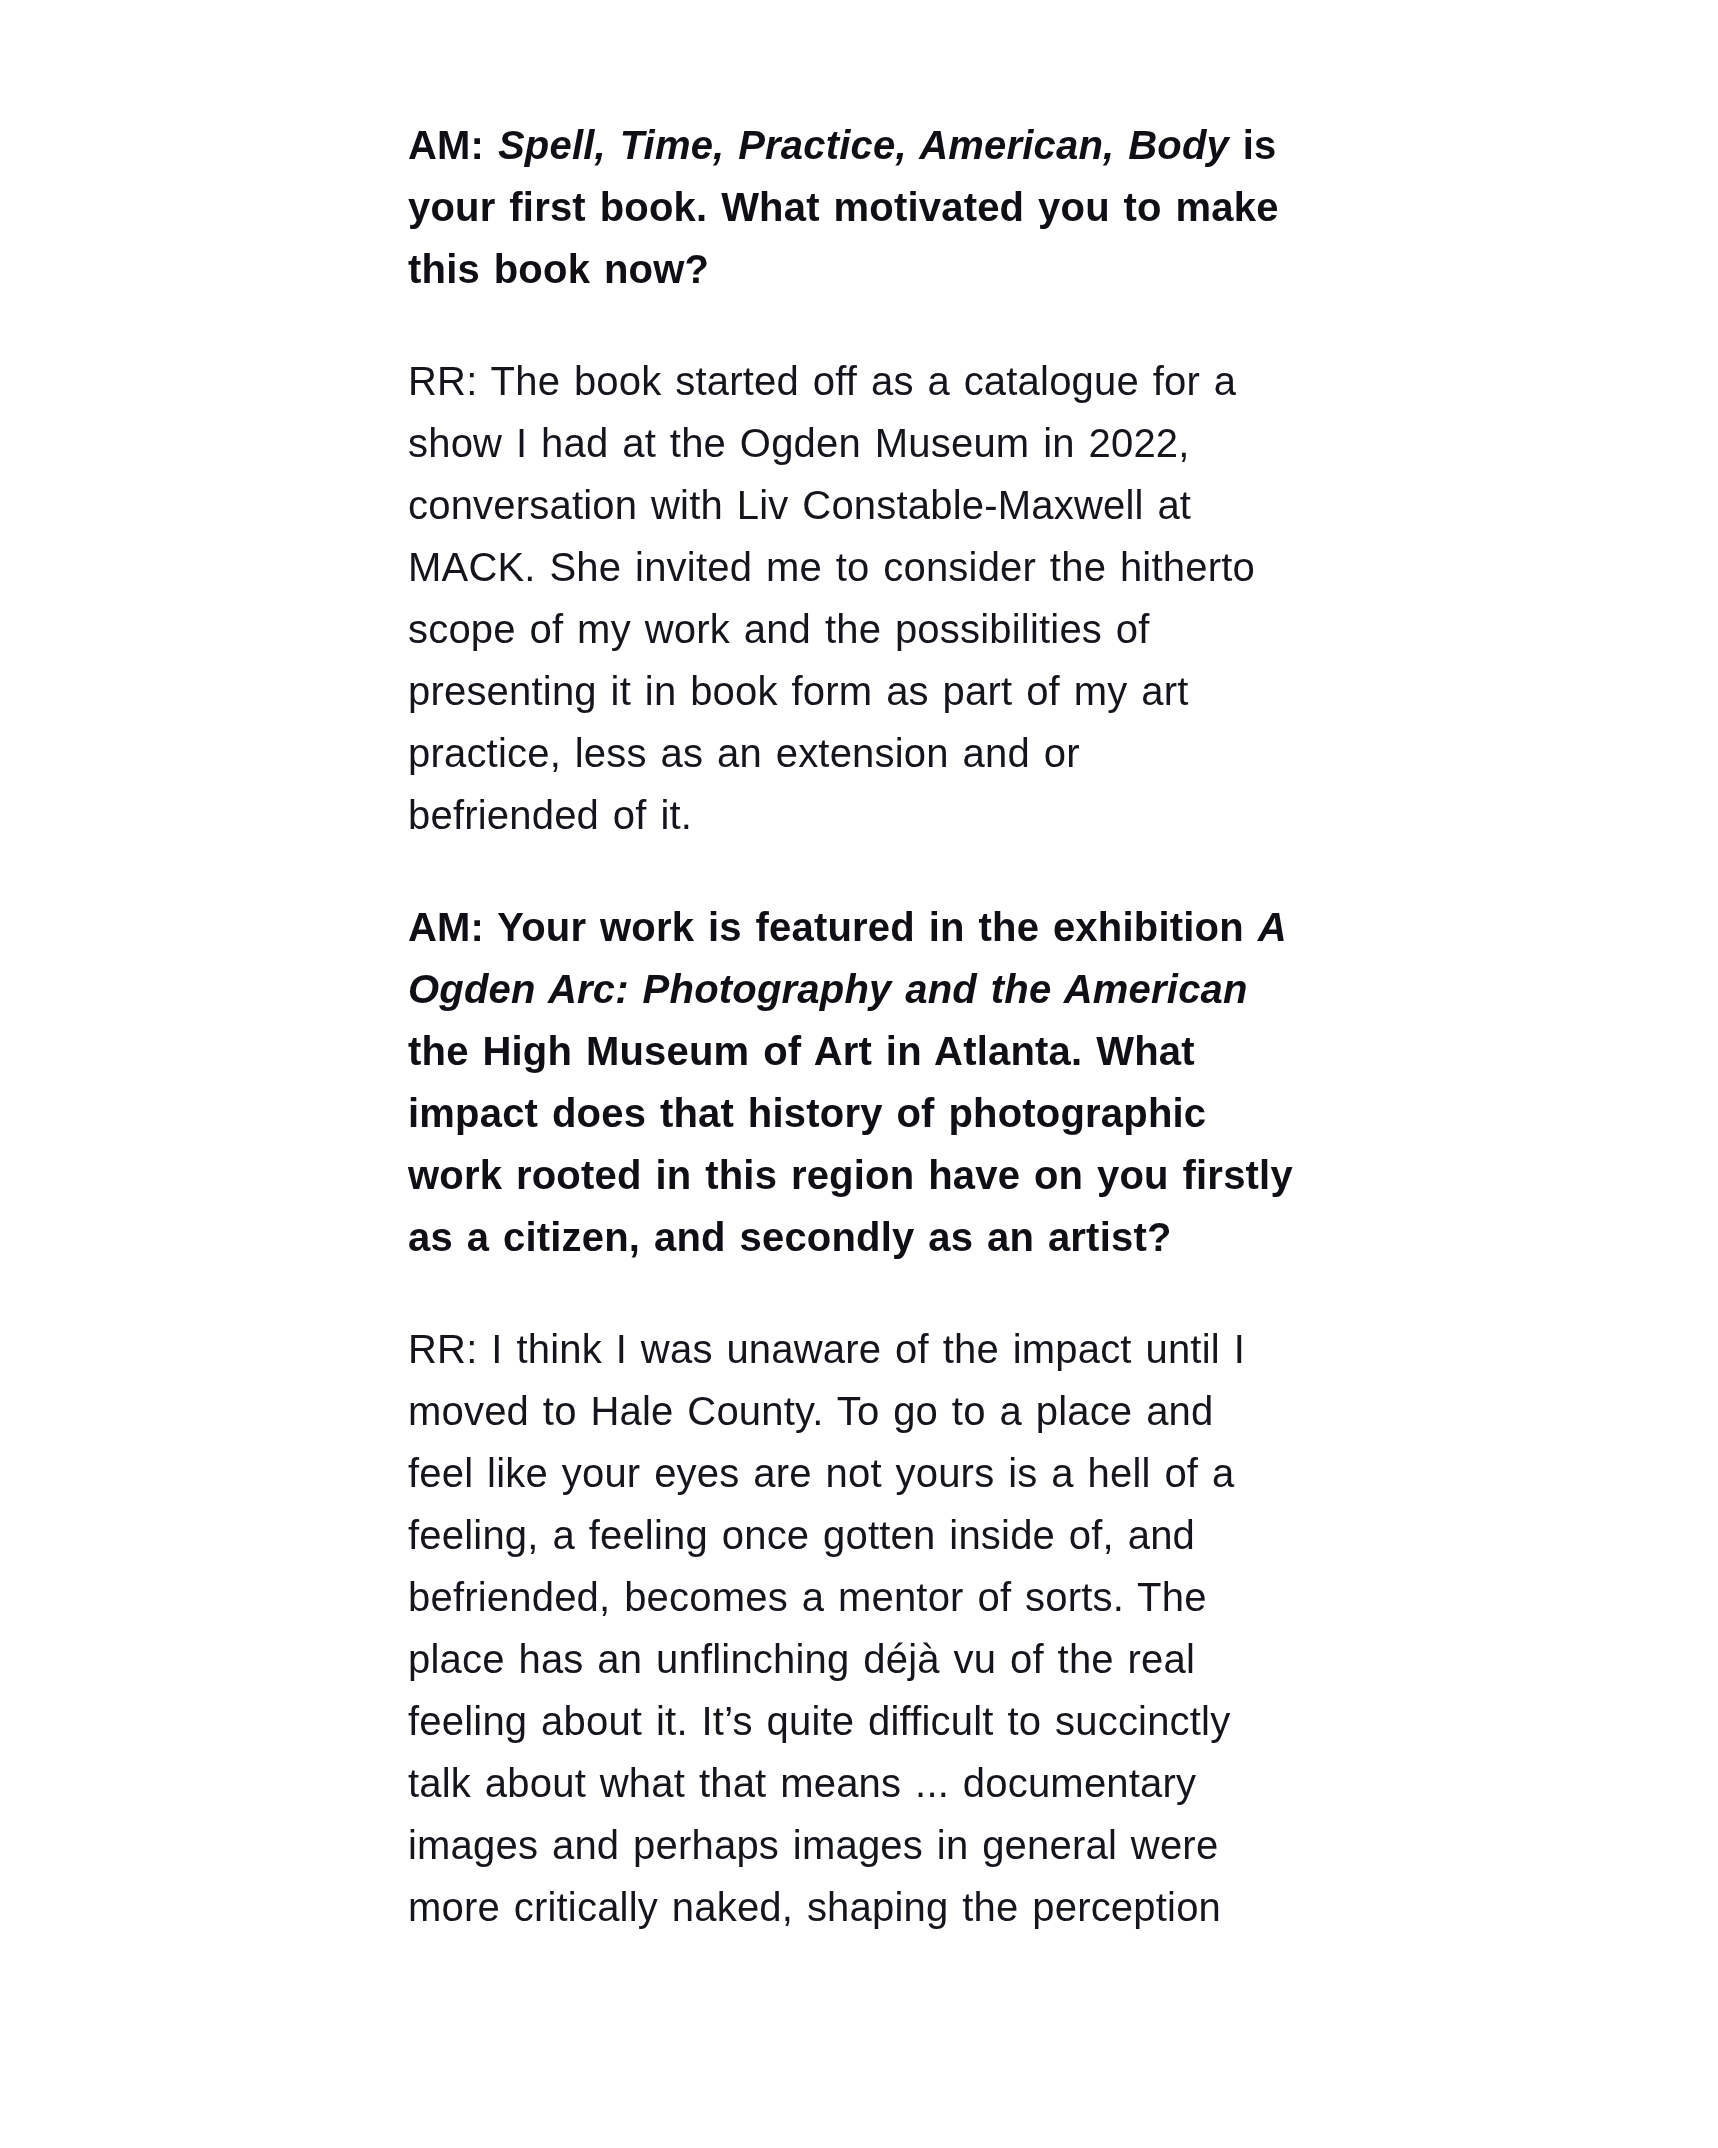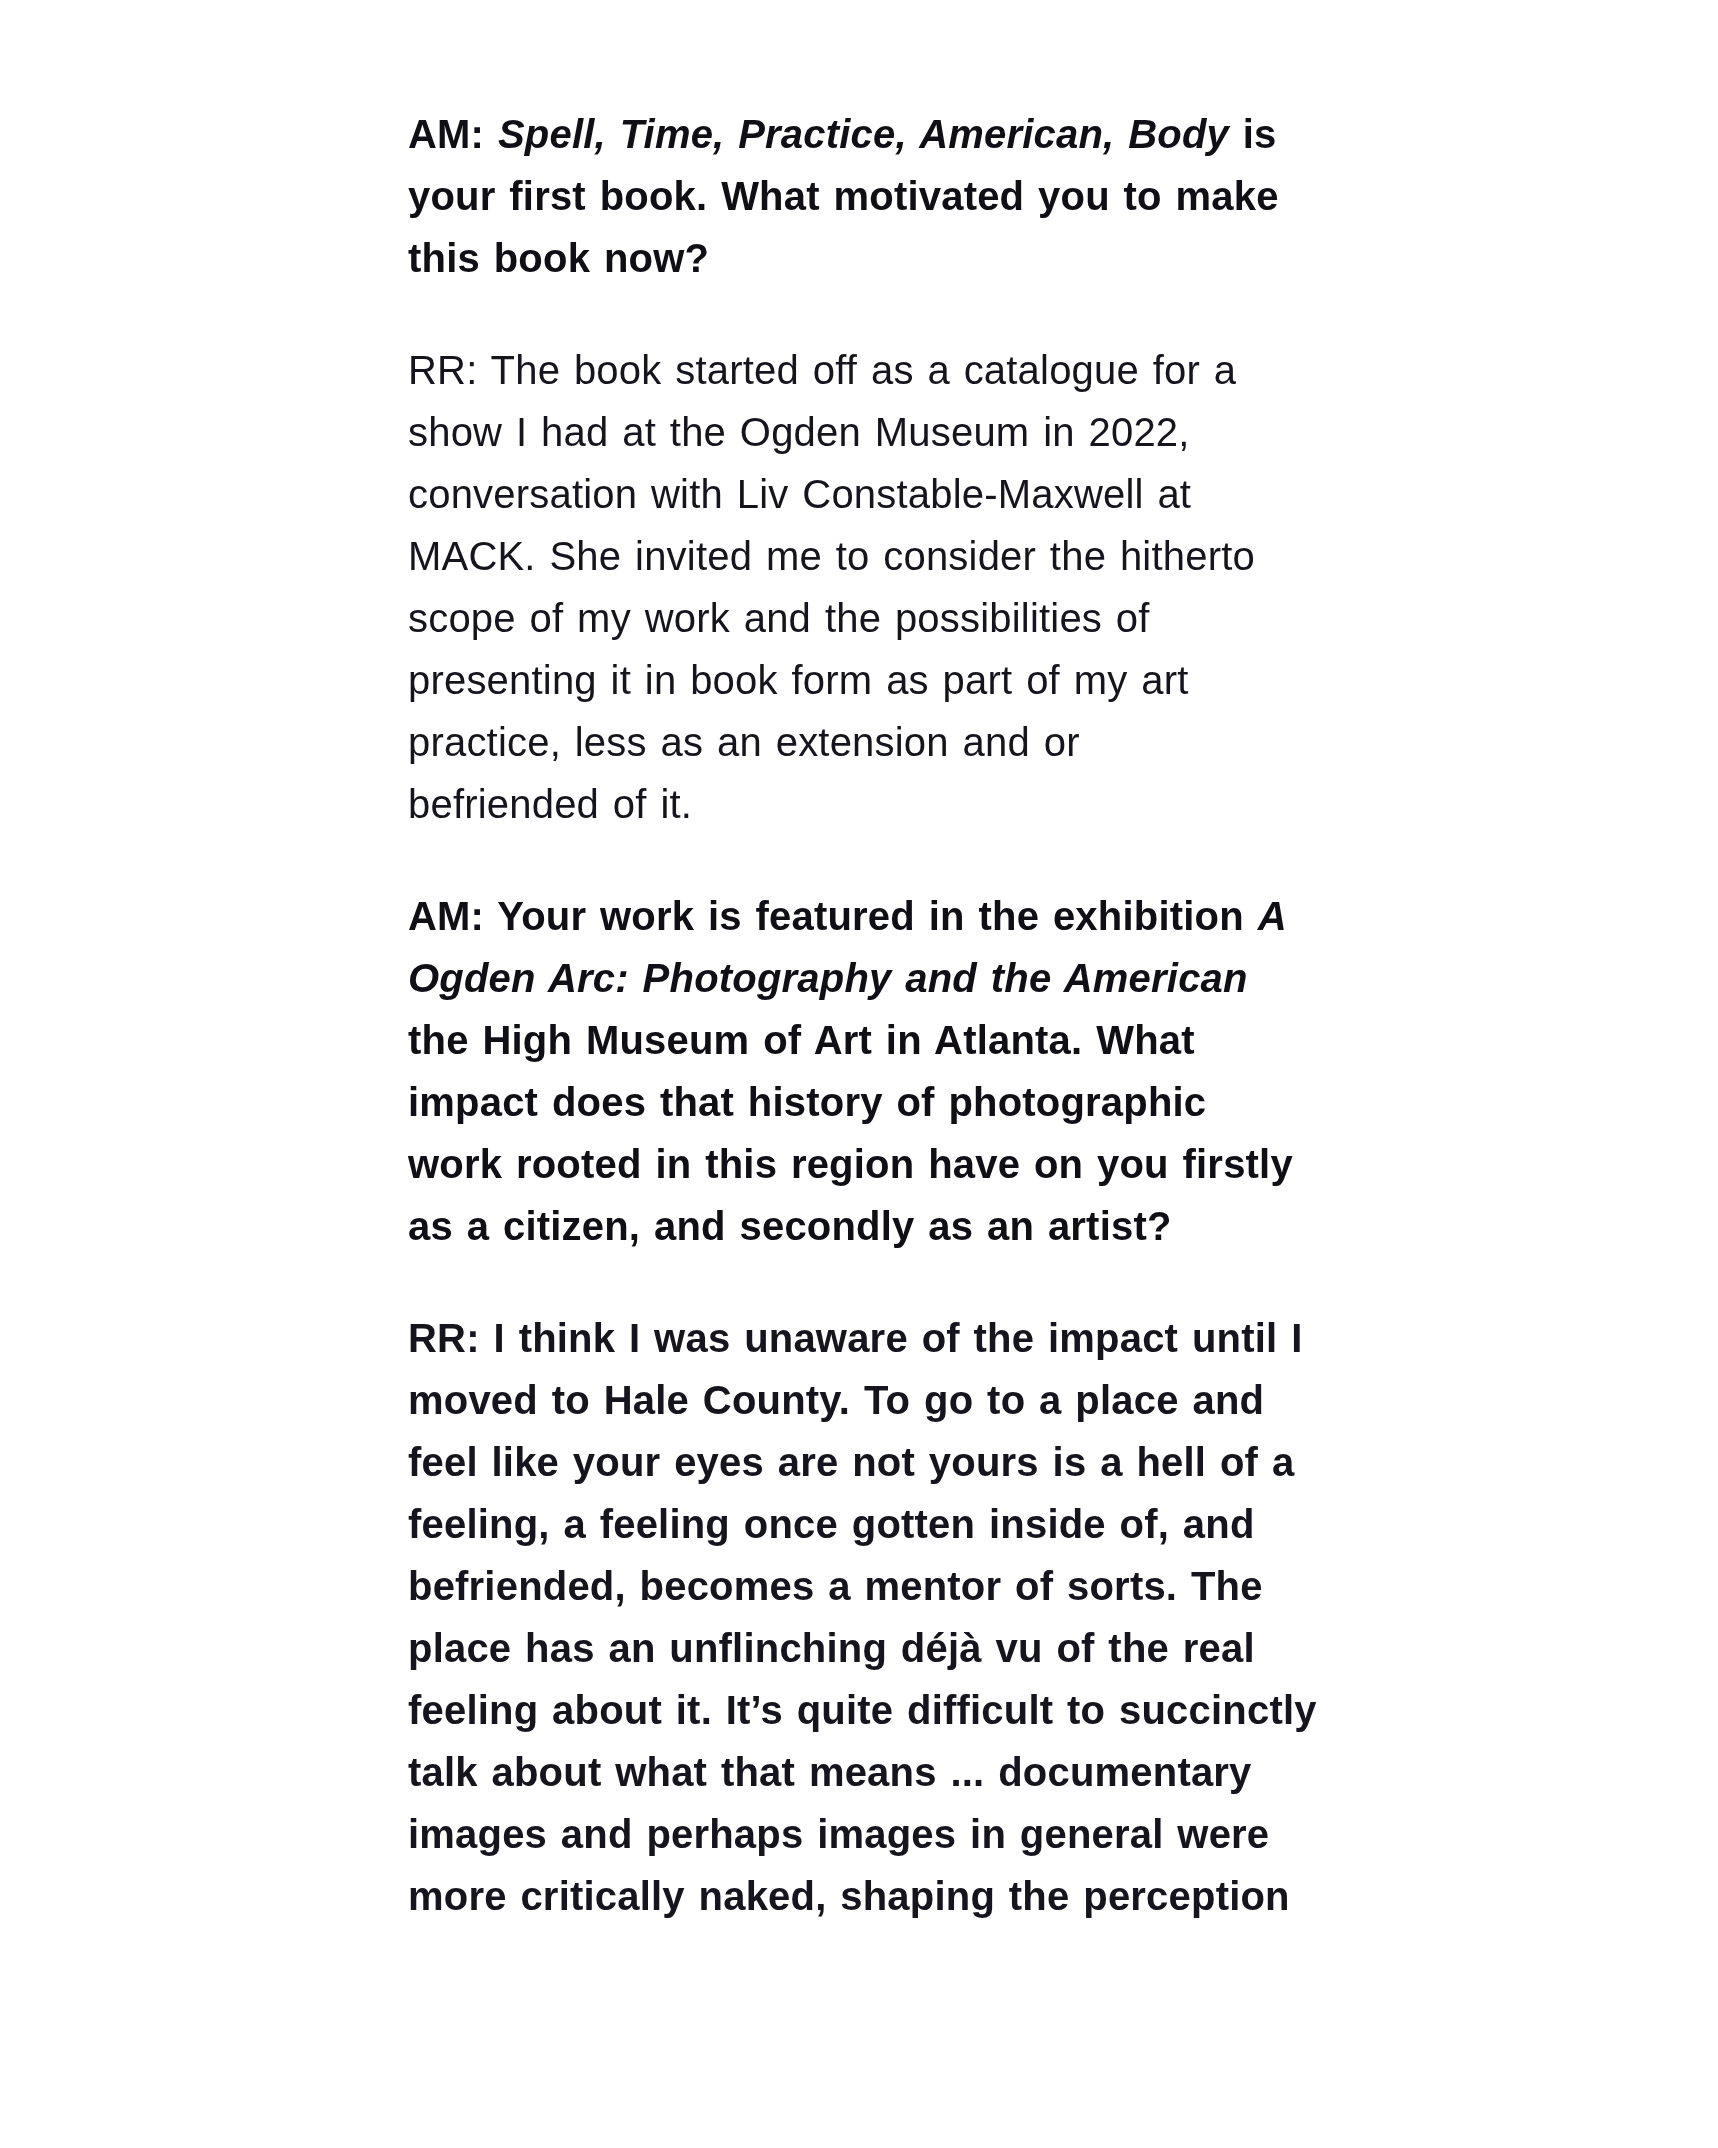--- a/index.html
+++ b/index.html
@@ -9,30 +9,29 @@
   }
   body {
     width: 1718px;
     height: 2148px;
     overflow: hidden;
     position: relative;
   }
   .article {
     position: absolute;
     left: 408px;
-    top: 103px;
+    top: 114px;
     width: 923px;
     font-family: "Liberation Sans", "DejaVu Sans", sans-serif;
   }
   .para {
     margin: 0 0 50px 0;
   }
   .para:last-child {
     margin-bottom: 0;
-    font-weight: bold;
   }
   .line {
     white-space: nowrap;
     line-height: 62px;
     font-size: 40px;
     letter-spacing: 0.2px;
     word-spacing: 2.5px;
     color: #16151d;
   }
   .run.b {

